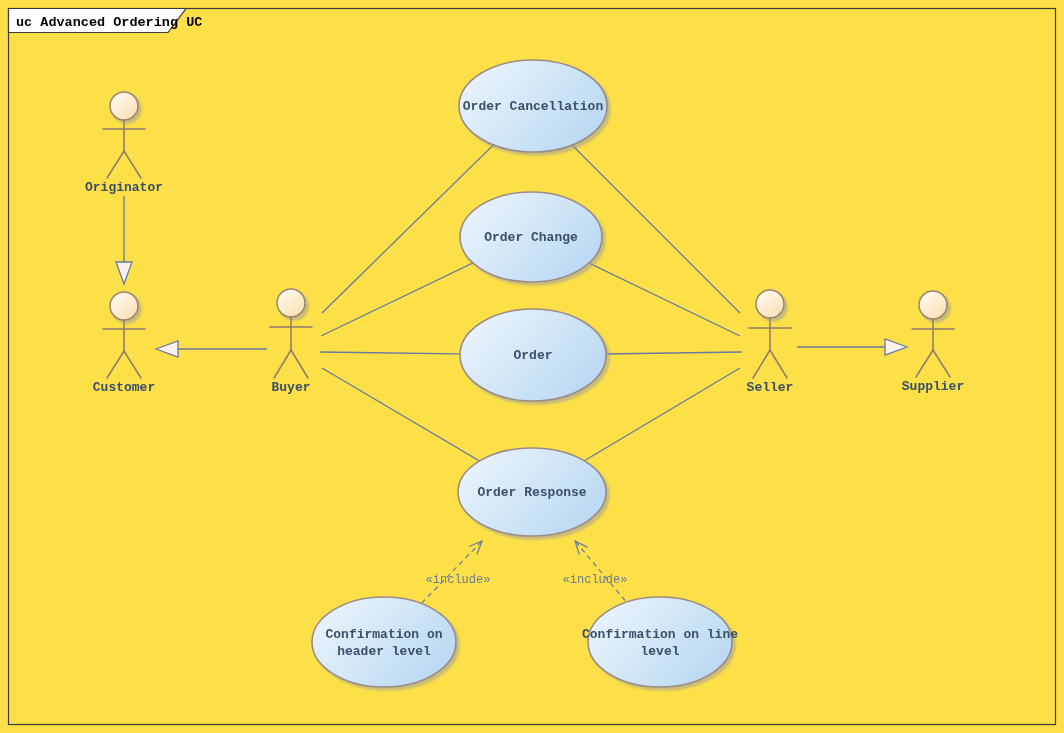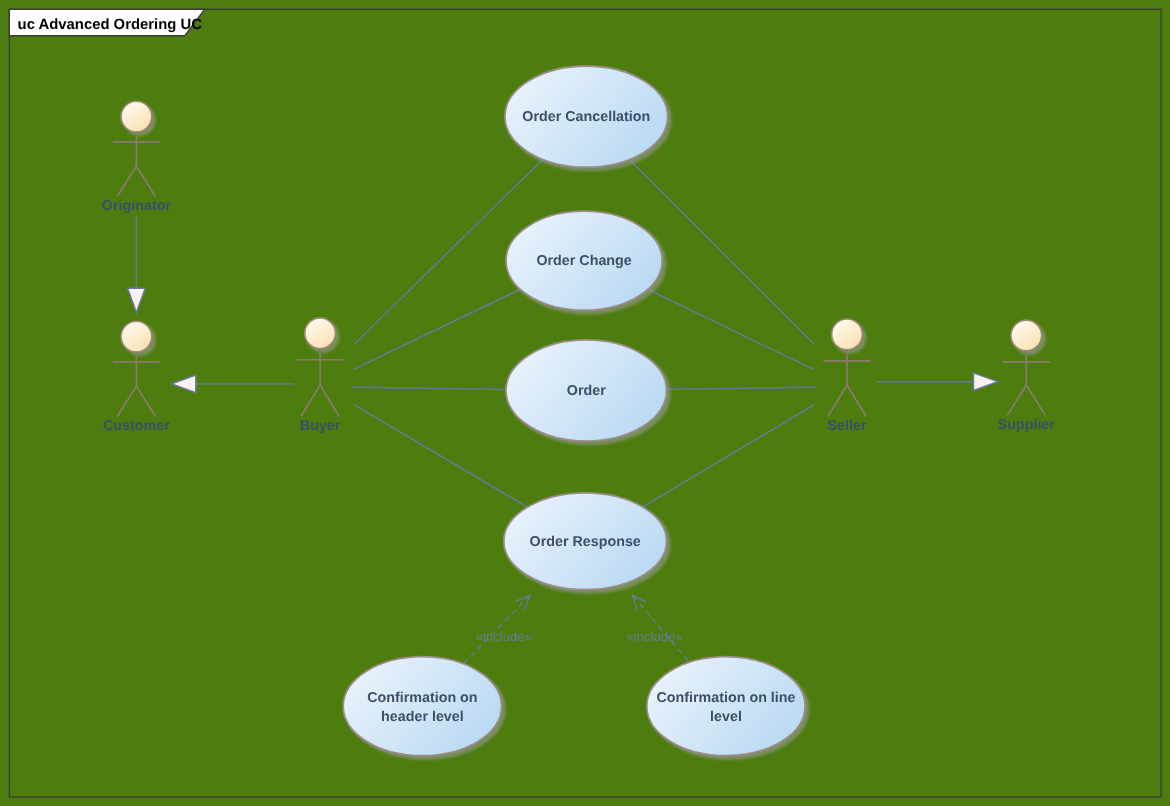--- a/index.html
+++ b/index.html
@@ -1,20 +1,20 @@
 <!DOCTYPE html>
 <html style="--association: #68799f; --usecase-fill-light: #eff6fd; --usecase-fill-dark: #bcdaf3; --usecase-border: #9a8c87; --actor-head-light: #fffef9; --actor-head-dark: #fbe0b2; --actor-stroke: #9b866f; --actor-body: #8d7a71; --label-text: #3b4f68; --include-text: #6b7b94; --arrowhead-fill: #faf1ee; --frame-border: #3a3a3a;"><head>
 <meta charset="utf-8">
 <style>
   html,body{margin:0;padding:0;background:#ffffff;}
   .stage{
     position:relative;
     width:1064px;height:733px;
-    background:#4d7c0f;
-    font-family:Liberation Sans, sans-serif;
+    background:#fde047;
+    font-family:Liberation Mono, monospace;
     overflow:hidden;
   }
   svg{position:absolute;left:0;top:0;}
 
   .frame-rect{fill:none;stroke:var(--frame-border);stroke-width:1.2;}
   .frame-tab{fill:#ffffff;stroke:var(--frame-border);stroke-width:1.2;}
   .frame-title{font-size:13.5px;font-weight:bold;fill:#000000;}
 
   .assoc{stroke:var(--association);stroke-width:1.3;fill:none;}
   .gen-line{stroke:var(--association);stroke-width:1.3;fill:none;}

